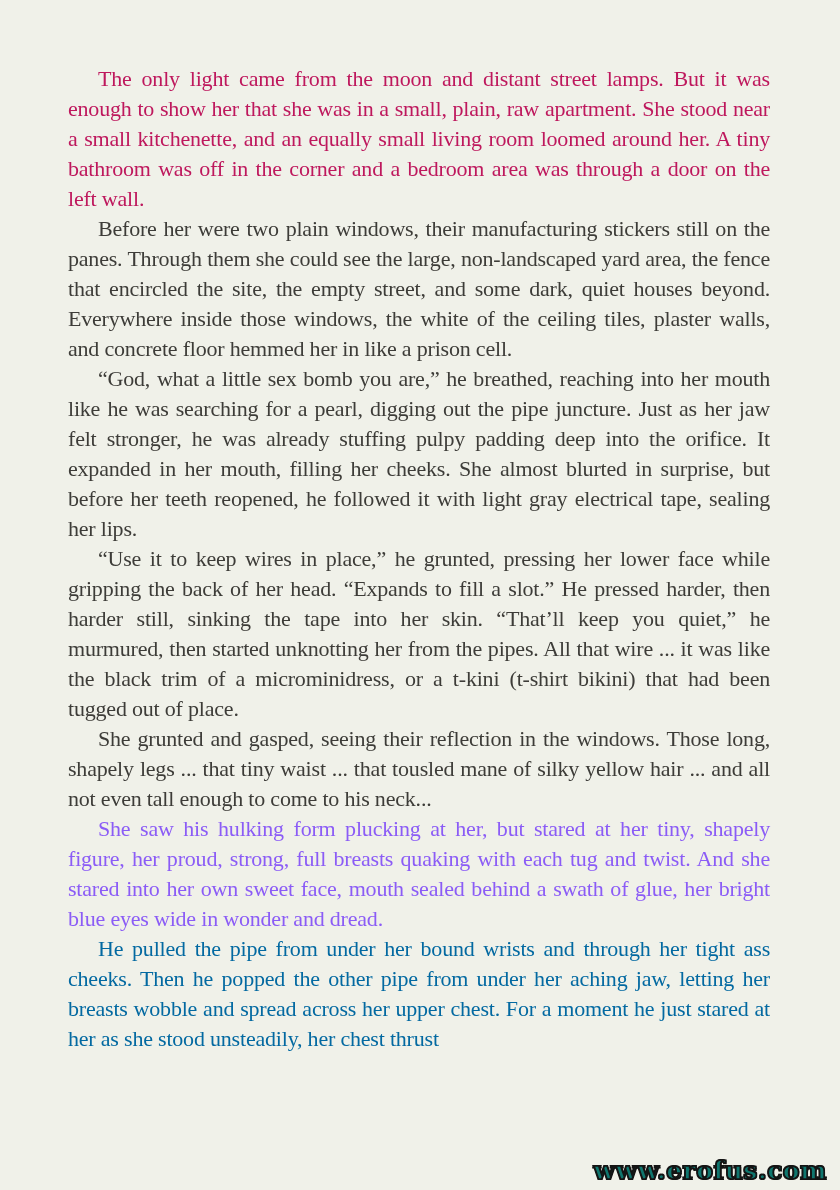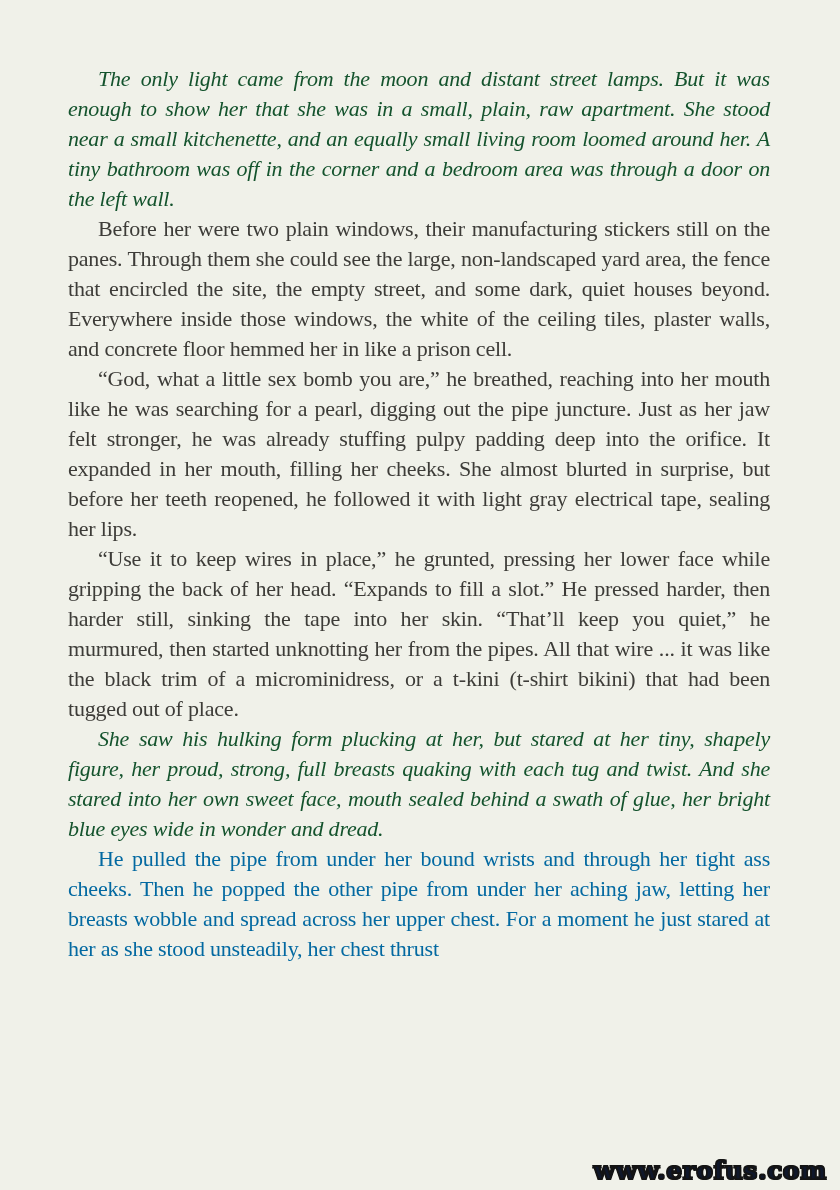--- a/index.html
+++ b/index.html
@@ -50,21 +50,22 @@
       -1px 1px 0 #141414,
       1px -1px 0 #141414,
       -1px -1px 0 #141414;
   }
 </style>
 </head>
 <body>
 
 <div class="page" style="background: rgb(240, 241, 233);">
   <div class="text-block">
-    <p style="color: #14532d; font-style: italic;">The only light came from the moon and distant street lamps.  But it was enough to show her that she was in a small, plain, raw apartment.  She stood near a small kitchenette, and an equally small living room loomed around her.  A tiny bathroom was off in the corner and a bedroom area was through a door on the left wall.</p>
+    <p style="color: #be185d;">The only light came from the moon and distant street lamps.  But it was enough to show her that she was in a small, plain, raw apartment.  She stood near a small kitchenette, and an equally small living room loomed around her.  A tiny bathroom was off in the corner and a bedroom area was through a door on the left wall.</p>
     <p style="color: rgb(61, 60, 56);">Before her were two plain windows, their manufacturing stickers still on the panes.  Through them she could see the large, non-landscaped yard area, the fence that encircled the site, the empty street, and some dark, quiet houses beyond.  Everywhere inside those windows, the white of the ceiling tiles, plaster walls, and concrete floor hemmed her in like a prison cell.</p>
     <p style="color: rgb(61, 60, 56);">“God, what a little sex bomb you are,” he breathed, reaching into her mouth like he was searching for a pearl, digging out the pipe juncture.  Just as her jaw felt stronger, he was already stuffing pulpy padding deep into the orifice.  It expanded in her mouth, filling her cheeks.  She almost blurted in surprise, but before her teeth reopened, he followed it with light gray electrical tape, sealing her lips.</p>
     <p style="color: rgb(61, 60, 56);">“Use it to keep wires in place,” he grunted, pressing her lower face while gripping the back of her head.  “Expands to fill a slot.” He pressed harder, then harder still, sinking the tape into her skin.  “That’ll keep you quiet,” he murmured, then started unknotting her from the pipes.  All that wire ...  it was like the black trim of a microminidress, or a t-kini (t-shirt bikini) that had been tugged out of place.</p>
-    <p style="color: #14532d; font-style: italic;">She saw his hulking form plucking at her, but stared at her tiny, shapely figure, her proud, strong, full breasts quaking with each tug and twist.  And she stared into her own sweet face, mouth sealed behind a swath of glue, her bright blue eyes wide in wonder and dread.</p>
+    <p style="color: rgb(61, 60, 56);">She grunted and gasped, seeing their reflection in the windows.  Those long, shapely legs ...  that tiny waist ...  that tousled mane of silky yellow hair ...  and all not even tall enough to come to his neck...</p>
+    <p style="color: #8b5cf6;">She saw his hulking form plucking at her, but stared at her tiny, shapely figure, her proud, strong, full breasts quaking with each tug and twist.  And she stared into her own sweet face, mouth sealed behind a swath of glue, her bright blue eyes wide in wonder and dread.</p>
     <p style="color: #0369a1;">He pulled the pipe from under her bound wrists and through her tight ass cheeks.  Then he popped the other pipe from under her aching jaw, letting her breasts wobble and spread across her upper chest.  For a moment he just stared at her as she stood unsteadily, her chest thrust</p>
   </div>
-  <div class="watermark" style="color: #0f172a; -webkit-text-stroke: 1.5px rgb(20, 20, 20);">www.erofus.com</div>
+  <div class="watermark" style="color: #0f766e; -webkit-text-stroke: 1.5px rgb(20, 20, 20);">www.erofus.com</div>
 </div>
 
 </body></html>

